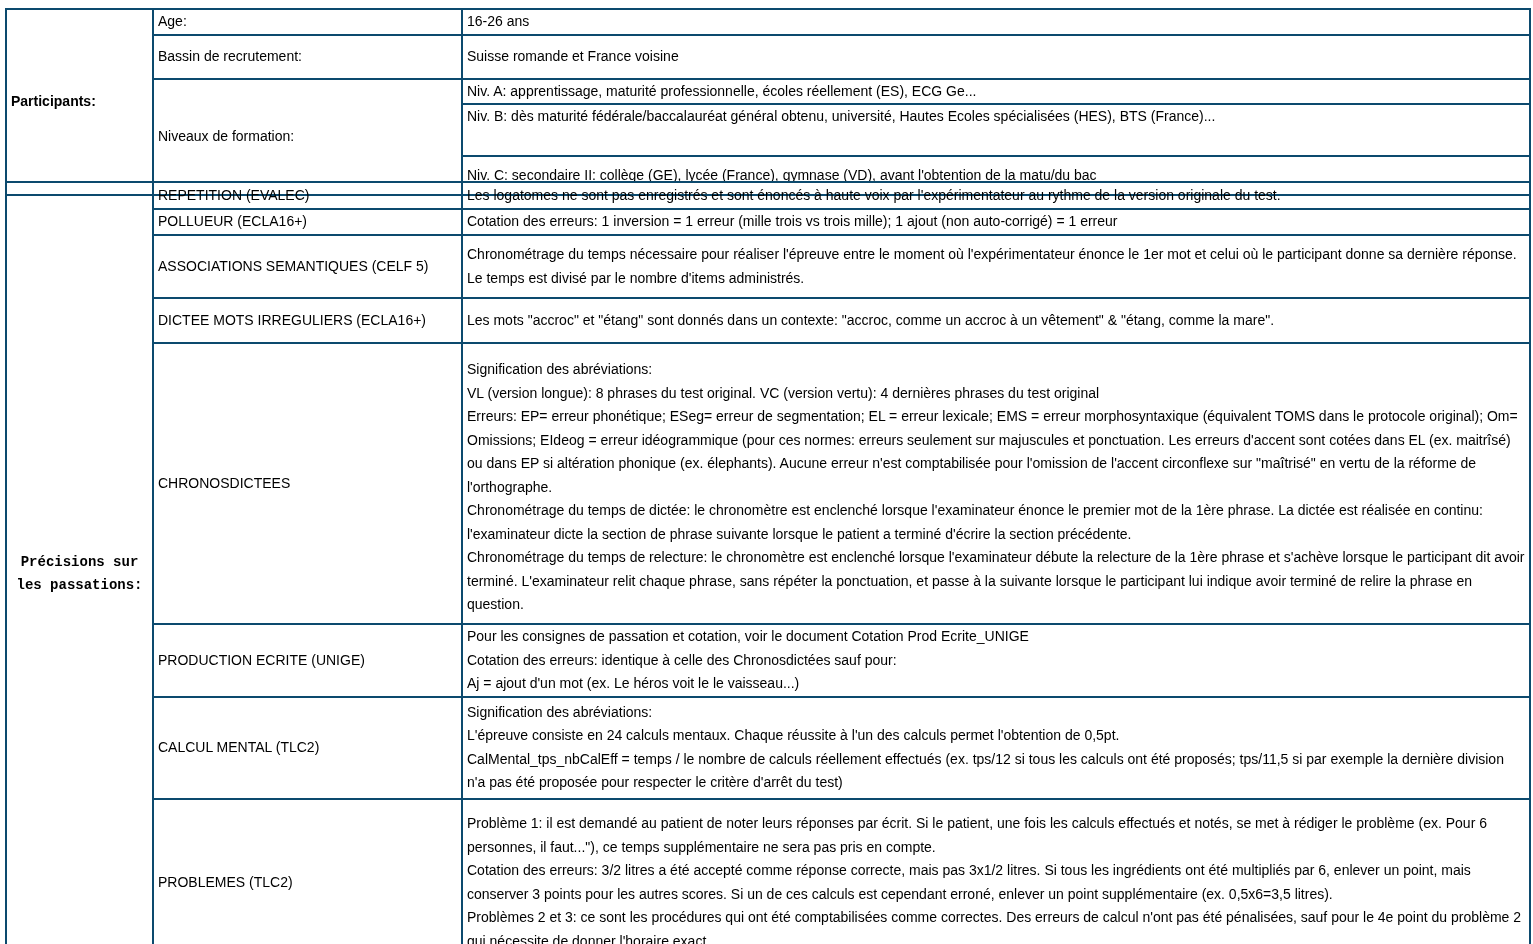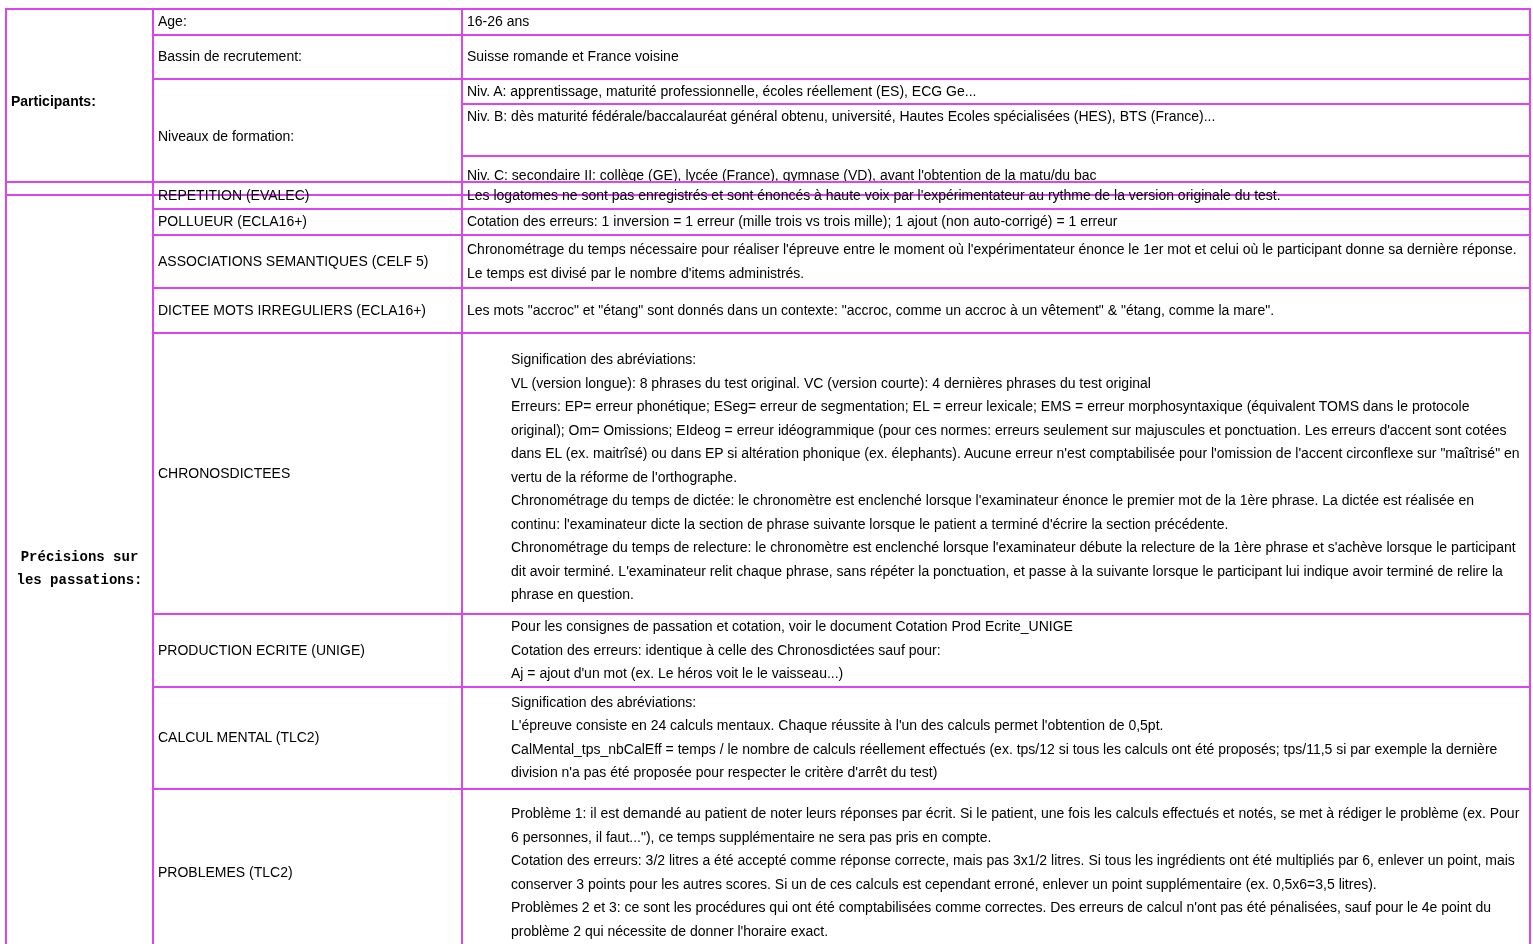--- a/index.html
+++ b/index.html
@@ -1,27 +1,27 @@
 <!DOCTYPE html>
 <html><head>
 <meta charset="utf-8">
 <style>
   html, body { margin: 0; padding: 0; background: #ffffff; }
   body { width: 1533px; height: 944px; position: relative; overflow: hidden;
          font-family: "Liberation Sans", sans-serif; font-size: 14px; color: #000; }
   table { position: absolute; border-collapse: collapse; table-layout: fixed; }
-  td { border: 2px solid #d946ef; padding: 0 4px; vertical-align: middle; line-height: 23.5px; }
+  td { border: 2px solid #0c4a6e; padding: 0 4px; vertical-align: middle; line-height: 23.5px; }
   td.label-cell { text-align: center; font-weight: bold; line-height: 23.5px; }
   b { font-weight: normal; }
   #t1 { left: 5px; top: 8px; width: 1524px; }
   #t2 { left: 5px; top: 181px; width: 1524px; }
   col.c1 { width: 147px; }
   col.c2 { width: 309px; }
   col.c3 { width: 1068px; }
-  .line { display: block; margin-left: 44px; }
+  .line { display: block; }
 </style>
 </head>
 <body>
 
 <table id="t1">
   <colgroup>
       <col class="c1">
       <col class="c2">
       <col class="c3">
     </colgroup>
@@ -57,33 +57,33 @@
   <tbody>
       <tr style="height:27px">
     <td class="label-cell" rowspan="8" style="padding:0 4px;font-family:Liberation Mono, monospace;">Précisions sur les passations:</td>
     <td>REPETITION (EVALEC)</td>
     <td><span>Les logatomes ne sont pas enregistrés et sont énoncés à haute voix par l'expérimentateur au rythme de la version originale du test.</span></td>
   </tr>
   <tr style="height:26px">
     <td>POLLUEUR (ECLA16+)</td>
     <td><span>Cotation des erreurs: 1 inversion = 1 erreur (mille trois vs trois mille); 1 ajout (non auto-corrigé) = 1 erreur</span></td>
   </tr>
-  <tr style="height:53px">
+  <tr style="height:63px">
     <td>ASSOCIATIONS SEMANTIQUES (CELF 5)</td>
     <td><span>Chronométrage du temps nécessaire pour réaliser l'épreuve entre le moment où l'expérimentateur énonce le 1er mot et celui où le participant donne sa dernière réponse. Le temps est divisé par le nombre d'items administrés.</span></td>
   </tr>
   <tr style="height:45px">
     <td>DICTEE MOTS IRREGULIERS (ECLA16+)</td>
     <td><span>Les mots "accroc" et "étang" sont  donnés dans un contexte: "accroc, comme un accroc à un vêtement" &amp; "étang, comme la mare".</span></td>
   </tr>
   <tr style="height:281px">
     <td>CHRONOSDICTEES</td>
     <td style="padding-top:8px">
       <span class="line">Signification des abréviations:</span>
-      <span class="line"><b>VL (version longue)</b><span>: 8 phrases du test original. </span><b>VC (version courte)</b><span>: 4 dernières phrases du test original</span></span>
+      <span class="line"><b>VL (version longue)</b><span>: 8 phrases du test original. </span><b>VC (version vertu)</b><span>: 4 dernières phrases du test original</span></span>
       <span class="line"><b>Erreurs</b><span>: EP= erreur phonétique; ESeg= erreur de segmentation; EL = erreur lexicale; EMS = erreur morphosyntaxique (équivalent TOMS dans le protocole original); Om= Omissions; EIdeog = erreur idéogrammique (pour ces normes: erreurs seulement sur majuscules et ponctuation. Les erreurs d'accent sont cotées dans EL (ex. maitrîsé) ou dans EP si altération phonique (ex. élephants). Aucune erreur n'est comptabilisée pour l'omission de l'accent circonflexe sur "maîtrisé" en vertu de la réforme de l'orthographe.</span></span>
       <span class="line"><b>Chronométrage</b><span> du temps de dictée: le chronomètre est enclenché lorsque l'examinateur énonce le premier mot de la 1ère phrase. La dictée est réalisée en continu: l'examinateur dicte la section de phrase suivante lorsque le patient a terminé d'écrire la section précédente.</span></span>
       <span class="line"><b>Chronométrage</b><span> du temps de relecture: le chronomètre est enclenché lorsque l'examinateur débute la relecture de la 1ère phrase et s'achève lorsque le participant dit avoir terminé. L'examinateur relit chaque phrase, sans répéter la ponctuation, et passe à la suivante lorsque le participant lui indique avoir terminé de relire la phrase en question.</span></span>
     </td>
   </tr>
   <tr style="height:69px">
     <td>PRODUCTION ECRITE (UNIGE)</td>
     <td>
       <span class="line">Pour les consignes de passation et cotation, voir le document Cotation Prod Ecrite_UNIGE</span>
       <span class="line">Cotation des erreurs: identique à celle des Chronosdictées sauf pour:</span>

